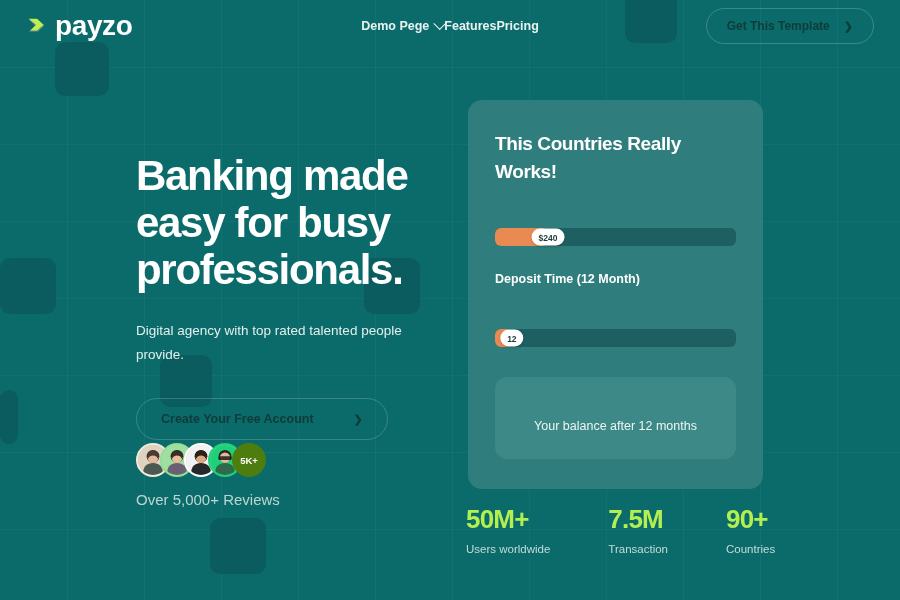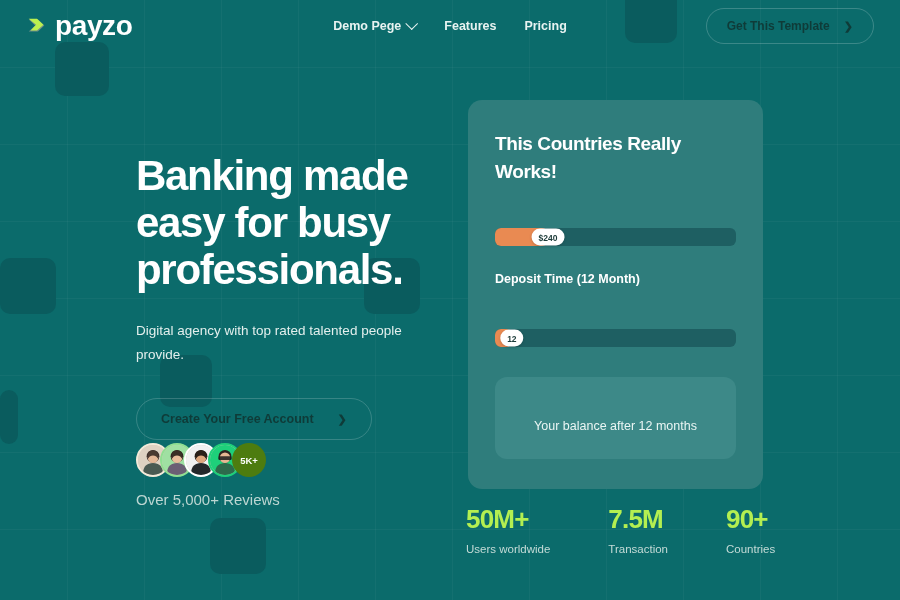--- a/index.html
+++ b/index.html
@@ -57,21 +57,20 @@
     font-weight: 700;
     letter-spacing: -0.4px;
     color: #ffffff;
   }
 
   .nav {
     position: absolute;
     left: 50%;
     transform: translateX(-50%);
     display: flex;
-    gap: 28px;
   }
   .nav-item {
     font-size: 12.5px;
     color: #e8f3f1;
     font-weight: 600;
     display: flex;
     align-items: center;
     gap: 6px;
     cursor: pointer;
     white-space: nowrap;
@@ -123,21 +122,21 @@
     margin-top: 26px;
     font-size: 13.5px;
     line-height: 1.75;
     color: #e3efed;
     max-width: 272px;
   }
   .hero-btn {
     margin-top: 32px;
     display: inline-flex;
     align-items: center;
-    gap: 24px;
+    gap: 40px;
     border: 1px solid rgba(255,255,255,0.18);
     border-radius: 40px;
     padding: 13px 24px;
     font-size: 12.5px;
     font-weight: 700;
     color: #0f3b38;
     cursor: pointer;
     white-space: nowrap;
   }
 

